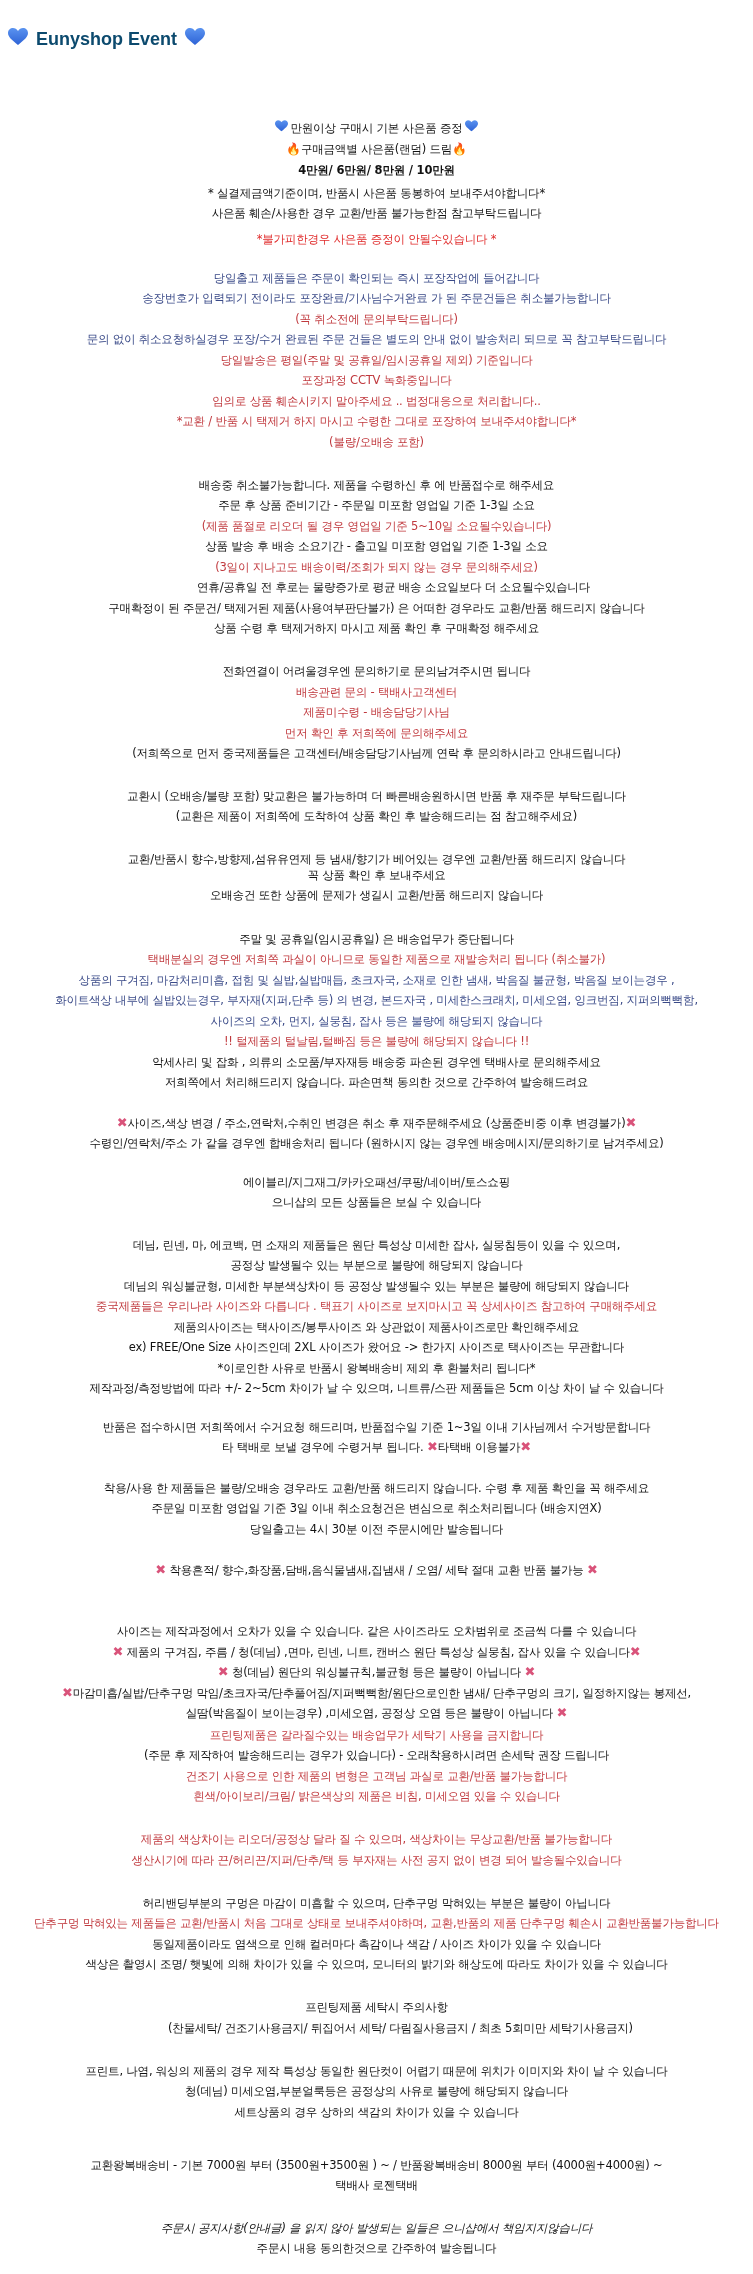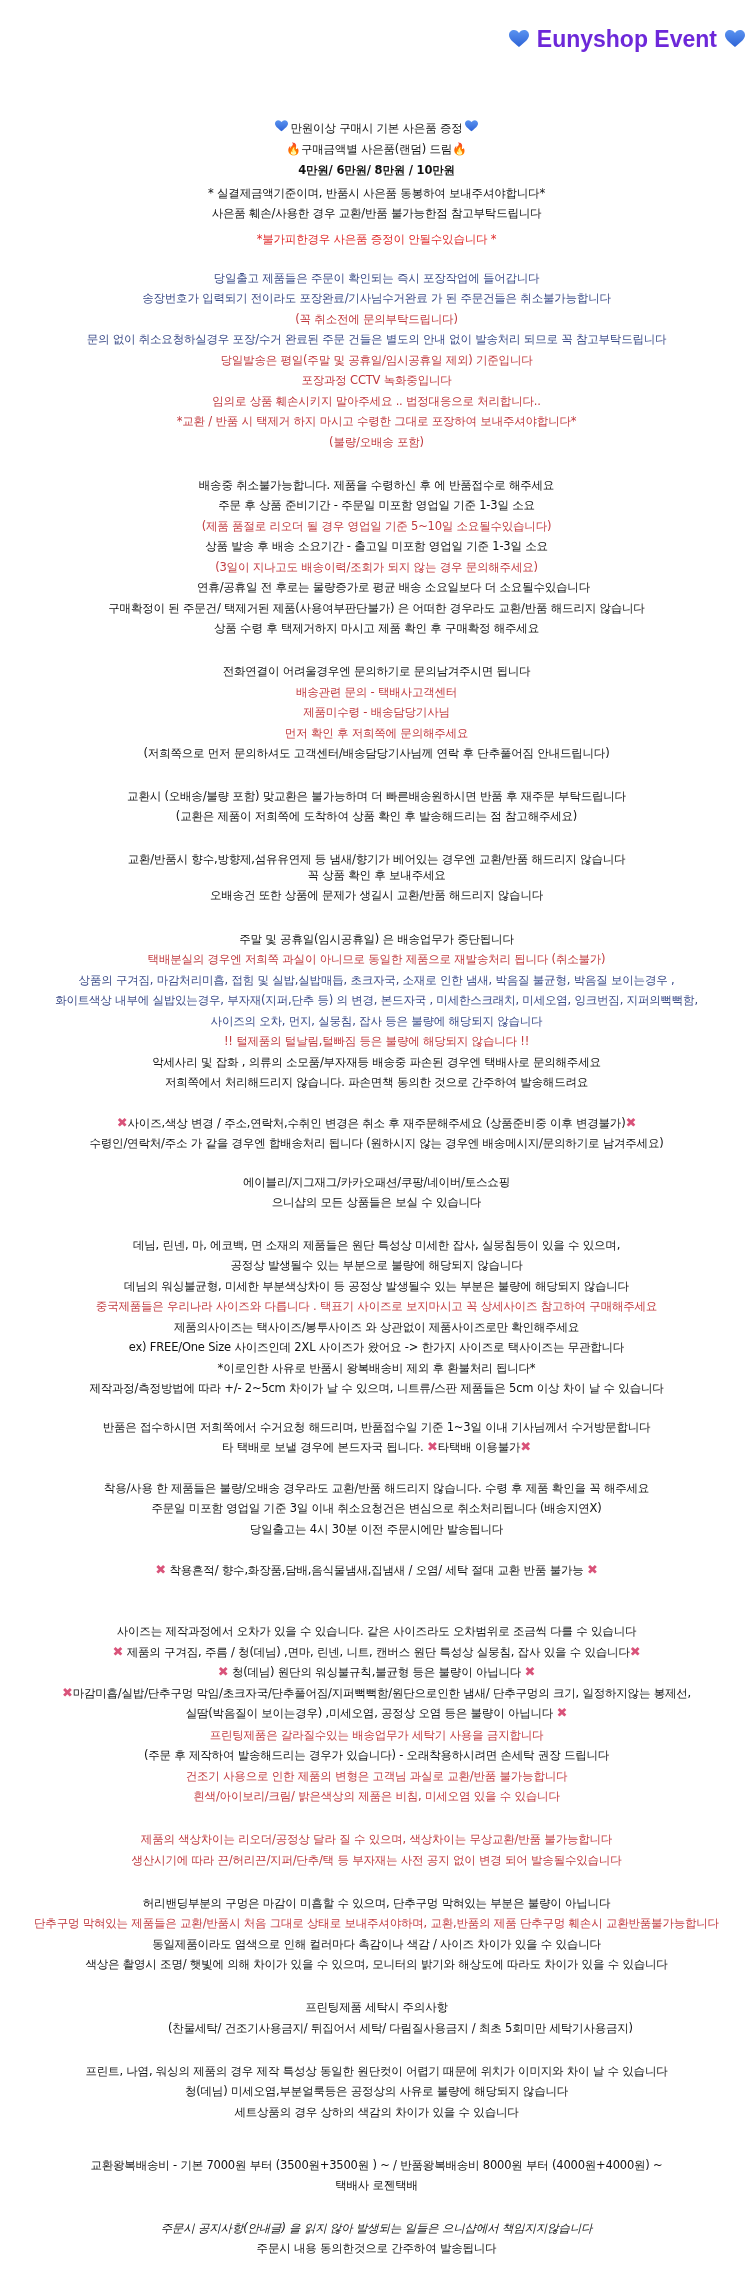--- a/index.html
+++ b/index.html
@@ -6,22 +6,22 @@
   body {
     width: 753px;
     height: 2274px;
     overflow: hidden;
     font-family: "DejaVu Sans", "Liberation Sans", sans-serif;
     color: #111111;
   }
   .page { position: relative; width: 753px; height: 2274px; }
   .title {
     position: absolute; left: 0; width: 753px; top: 22px;
-    text-align: right; font-family: "Liberation Sans", "DejaVu Sans", sans-serif;
-    font-weight: bold; font-size: 23px; color: #6d28d9; line-height: 34px;
+    text-align: left; font-family: "Liberation Sans", "DejaVu Sans", sans-serif;
+    font-weight: bold; font-size: 18px; color: #0c4a6e; line-height: 34px;
   }
   .heart { display: inline-block; width: 20px; height: 18px; vertical-align: -1px; margin: 0 8px; }
   .heart.small { width: 13px; height: 12px; margin: 0 2px; vertical-align: 0; }
   .line {
     position: absolute; left: 0; width: 753px; text-align: center;
     font-size: 11.5px; line-height: 16px; white-space: nowrap; letter-spacing: -0.2px;
   }
   .b { color: #111111; }
   .blue { color: #3a4a88; }
   .red { color: #c0393e; }
@@ -85,21 +85,21 @@
       <div class="line red" style="top: 518px;">(제품 품절로 리오더 될 경우 영업일 기준 5~10일 소요될수있습니다)</div>
       <div class="line b" style="top: 538px;">상품 발송 후 배송 소요기간 - 출고일 미포함 영업일 기준 1-3일 소요</div>
       <div class="line red" style="top: 559px;">(3일이 지나고도 배송이력/조회가 되지 않는 경우 문의해주세요)</div>
       <div class="line b" style="top: 579px; padding-left: 17px;">연휴/공휴일 전 후로는 물량증가로 평균 배송 소요일보다 더 소요될수있습니다</div>
       <div class="line b" style="top: 600px;">구매확정이 된 주문건/ 택제거된 제품(사용여부판단불가) 은 어떠한 경우라도 교환/반품 해드리지 않습니다</div>
       <div class="line b" style="top: 620px;">상품 수령 후 택제거하지 마시고 제품 확인 후 구매확정 해주세요</div>
       <div class="line b" style="top: 663px;">전화연결이 어려울경우엔 문의하기로 문의남겨주시면 됩니다</div>
       <div class="line red" style="top: 684px;">배송관련 문의 - 택배사고객센터</div>
       <div class="line red" style="top: 704px;">제품미수령 - 배송담당기사님</div>
       <div class="line red" style="top: 725px;">먼저 확인 후 저희쪽에 문의해주세요</div>
-      <div class="line b" style="top: 745px;">(저희쪽으로 먼저 문의하셔도 고객센터/배송담당기사님께 연락 후 단추풀어짐 안내드립니다)</div>
+      <div class="line b" style="top: 745px;">(저희쪽으로 먼저 중국제품들은 고객센터/배송담당기사님께 연락 후 문의하시라고 안내드립니다)</div>
       <div class="line b" style="top: 788px;">교환시 (오배송/불량 포함) 맞교환은 불가능하며  더 빠른배송원하시면 반품 후 재주문 부탁드립니다</div>
       <div class="line b" style="top: 808px;">(교환은 제품이 저희쪽에 도착하여 상품 확인 후 발송해드리는 점 참고해주세요)</div>
       <div class="line b" style="top: 851px;">교환/반품시 향수,방향제,섬유유연제 등 냄새/향기가 베어있는 경우엔 교환/반품 해드리지 않습니다</div>
       <div class="line b" style="top: 867px;">꼭 상품 확인 후 보내주세요</div>
       <div class="line b" style="top: 887px;">오배송건 또한 상품에 문제가 생길시 교환/반품 해드리지 않습니다</div>
       <div class="line b" style="top: 931px;">주말 및 공휴일(임시공휴일) 은 배송업무가 중단됩니다</div>
       <div class="line red" style="top: 951px;">택배분실의 경우엔 저희쪽 과실이 아니므로 동일한 제품으로 재발송처리 됩니다 (취소불가)</div>
       <div class="line blue" style="top: 972px;">상품의 구겨짐, 마감처리미흡, 접힘 및 실밥,실밥매듭, 초크자국, 소재로 인한 냄새, 박음질 불균형, 박음질 보이는경우 ,</div>
       <div class="line blue" style="top: 992px;">화이트색상 내부에 실밥있는경우, 부자재(지퍼,단추 등) 의 변경, 본드자국 , 미세한스크래치, 미세오염, 잉크번짐, 지퍼의뻑뻑함,</div>
       <div class="line blue" style="top: 1013px;">사이즈의 오차, 먼지, 실뭉침, 잡사 등은 불량에 해당되지 않습니다</div>
@@ -141,21 +141,21 @@
       <div class="line b" style="top: 2177px;">택배사 로젠택배</div>
       <div class="line b" style="top: 2220px; font-style: italic;">주문시 공지사항(안내글) 을 읽지 않아 발생되는 일들은 으니샵에서 책임지지않습니다</div>
       <div class="line b" style="top: 2240px;">주문시 내용 동의한것으로 간주하여 발송됩니다</div>
     </div>
 
   <div class="line b" style="top:1115px;">
     <span class="xmark">✖</span><span>사이즈,색상 변경 /  주소,연락처,수취인 변경은 취소 후 재주문해주세요 (상품준비중 이후 변경불가)</span><span class="xmark">✖</span>
   </div>
 
   <div class="line b" style="top:1439px;">
-    <span>타 택배로 보낼 경우에 본드자국 됩니다. </span><span class="xmark">✖</span><span>타택배 이용불가</span><span class="xmark">✖</span>
+    <span>타 택배로 보낼 경우에 수령거부 됩니다. </span><span class="xmark">✖</span><span>타택배 이용불가</span><span class="xmark">✖</span>
   </div>
 
   <div class="line b" style="top:1562px;">
     <span class="xmark">✖</span> <span>착용흔적/ 향수,화장품,담배,음식물냄새,집냄새 / 오염/ 세탁 절대 교환 반품 불가능</span> <span class="xmark">✖</span>
   </div>
 
   <div class="line b" style="top:1644px;">
     <span class="xmark">✖</span> <span>제품의 구겨짐, 주름 / 청(데님) ,면마, 린넨, 니트, 캔버스 원단 특성상 실뭉침, 잡사 있을 수 있습니다</span><span class="xmark">✖</span>
   </div>
 

